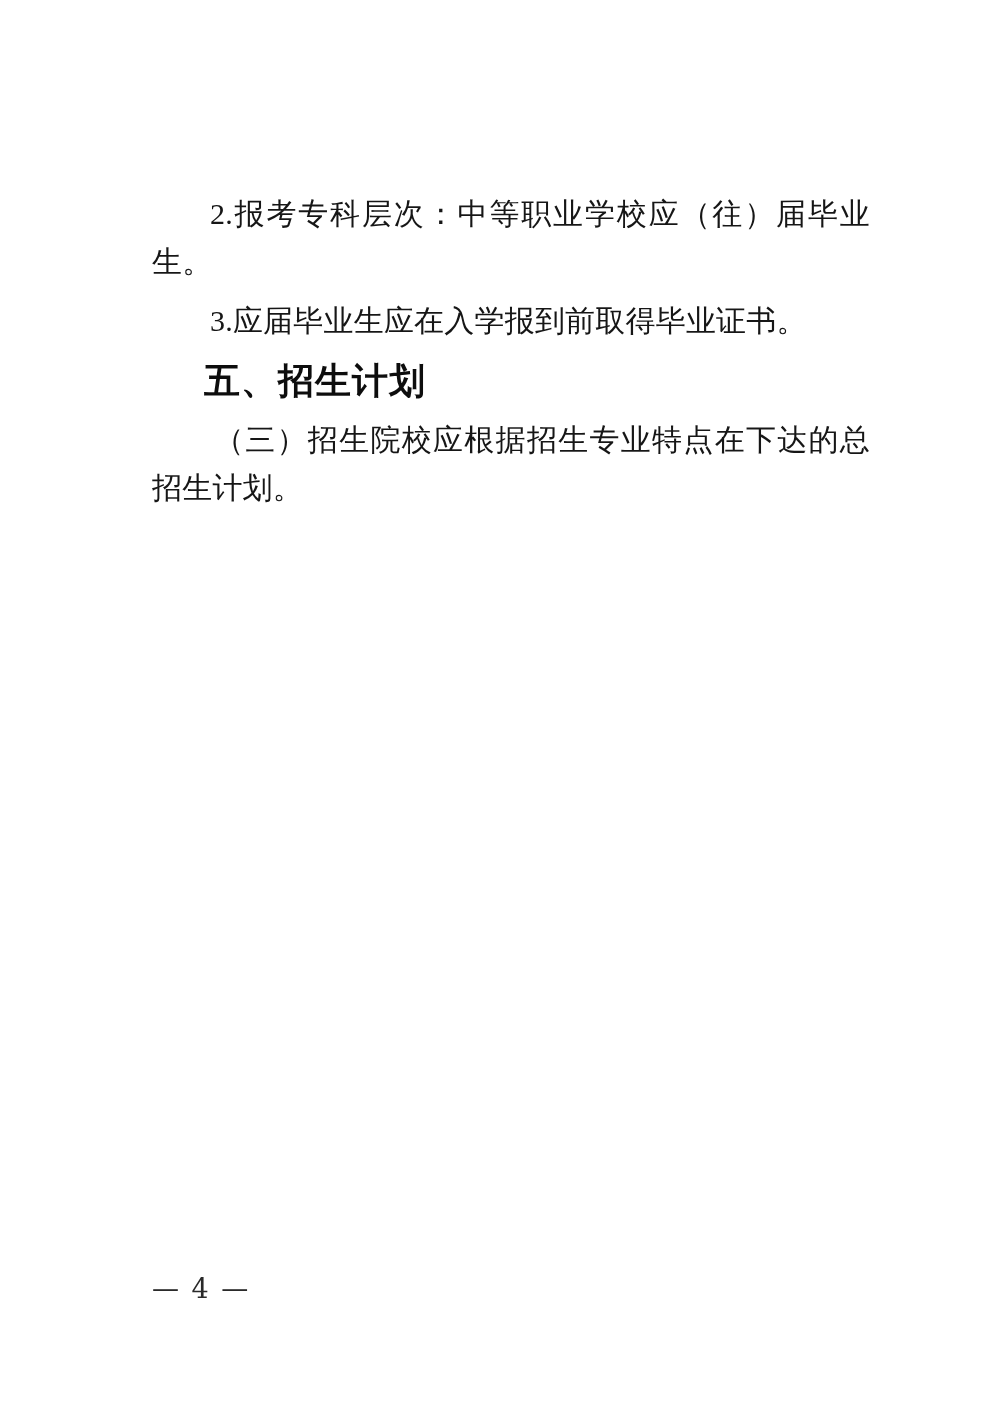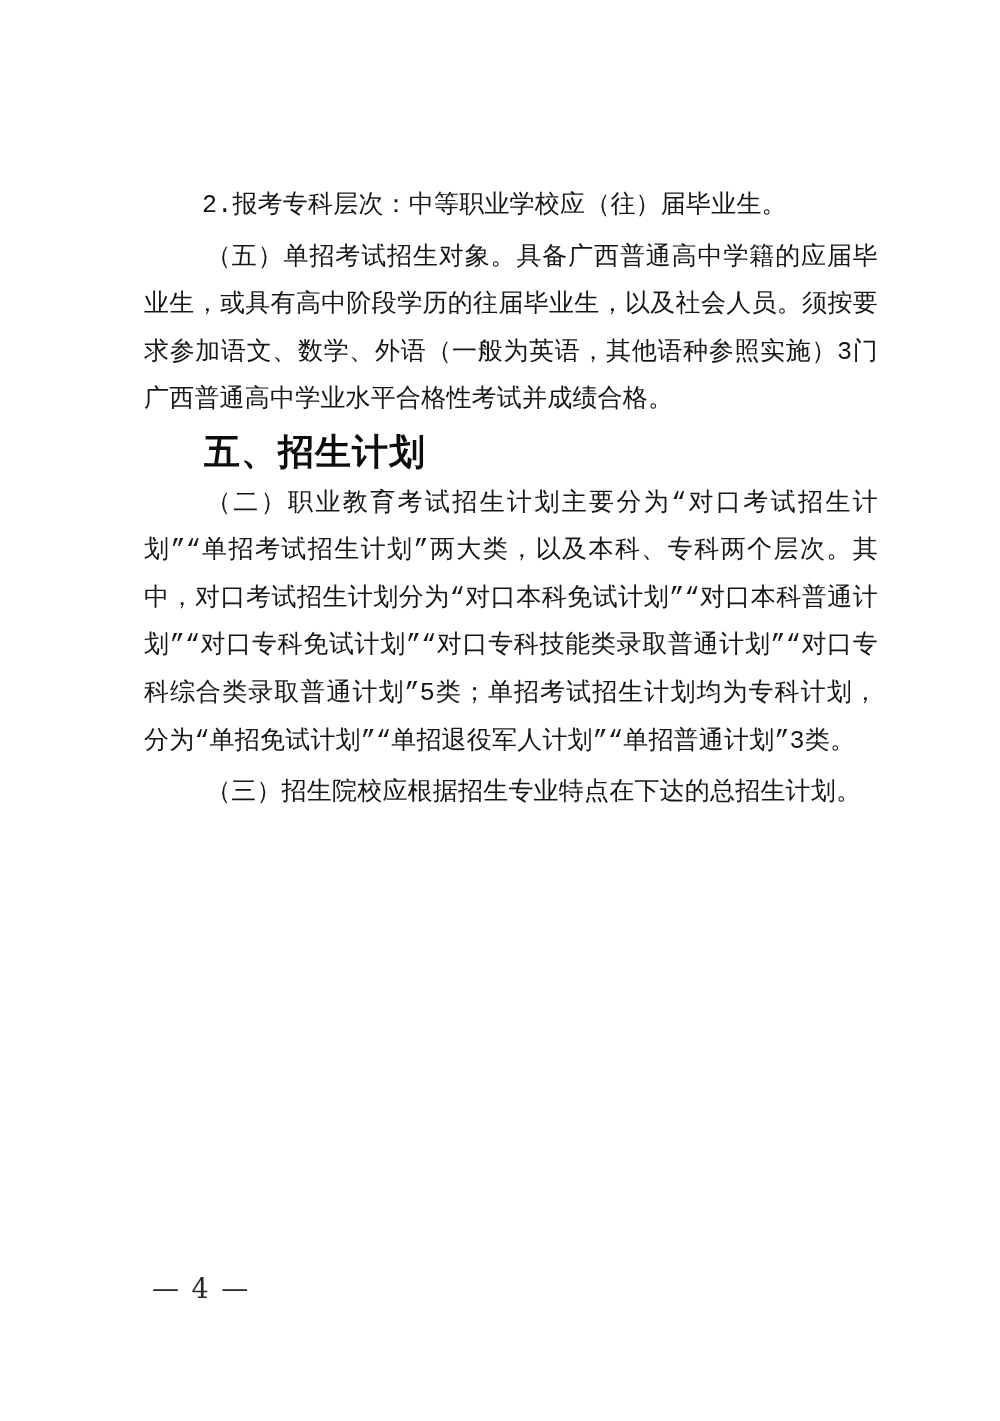--- a/index.html
+++ b/index.html
@@ -24,26 +24,26 @@
 
   
   #content {
     position: absolute;
     left: 140px;
     top: 178px;
     width: 742px;
   }
 
   .para {
-    font-family: Liberation Mono, monospace;
-    font-size: 25px;
+    font-family: Liberation Serif, serif;
+    font-size: 30px;
     line-height: 47.6px;
     letter-spacing: 0.2px;
     color: #161616;
-    margin: 4px;
+    margin: 12px;
     text-align: justify;
     text-justify: inter-character;
     text-indent: 62px;
     word-break: break-all;
     -webkit-font-smoothing: antialiased;
   }
 
   
   .para.numbered {
     text-indent: 58px;
@@ -78,27 +78,26 @@
 </style>
 </head>
 <body>
 
 <div id="page">
 
   <div id="content">
 
     <p class="para numbered">2.报考专科层次：中等职业学校应（往）届毕业生。</p>
 
+    <p class="para numbered">3.应届毕业生应在入学报到前取得毕业证书。</p>
 
-    <p class="para">（五）单招考试招生对象。具备广西普通高中学籍的应届毕业生，或具有高中阶段学历的往届毕业生，以及社会人员。须按要求参加语文、数学、外语（一般为英语，其他语种参照实施）3门广西普通高中学业水平合格性考试并成绩合格。</p>
 
     <h2 class="heading">五、招生计划</h2>
 
 
-    <p class="para">（二）职业教育考试招生计划主要分为“对口考试招生计划”“单招考试招生计划”两大类，以及本科、专科两个层次。其中，对口考试招生计划分为“对口本科免试计划”“对口本科普通计划”“对口专科免试计划”“对口专科技能类录取普通计划”“对口专科综合类录取普通计划”5类；单招考试招生计划均为专科计划，分为“单招免试计划”“单招退役军人计划”“单招普通计划”3类。</p>
 
     <p class="para">（三）招生院校应根据招生专业特点在下达的总招生计划。</p>
 
 
   </div>
 
   <div id="footer">
     <div class="page-number">— 4 —</div>
   </div>
 

